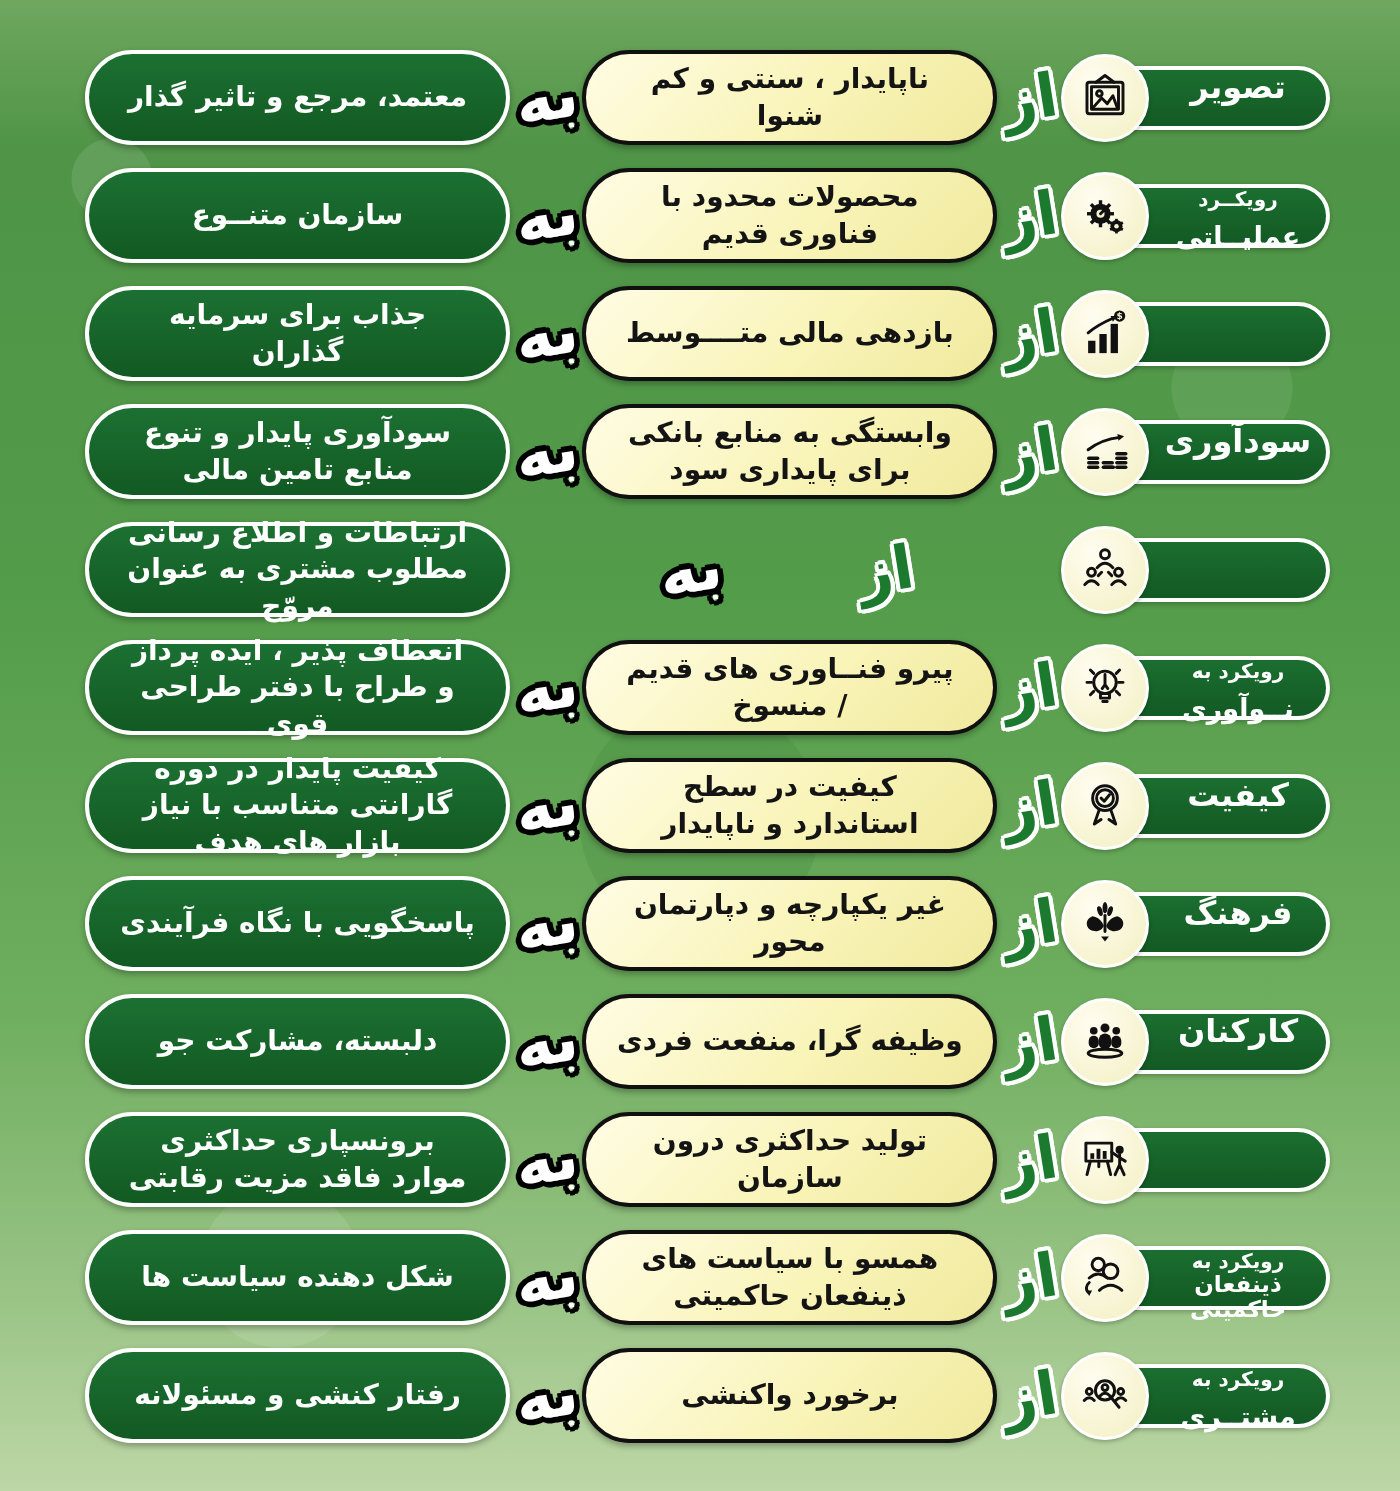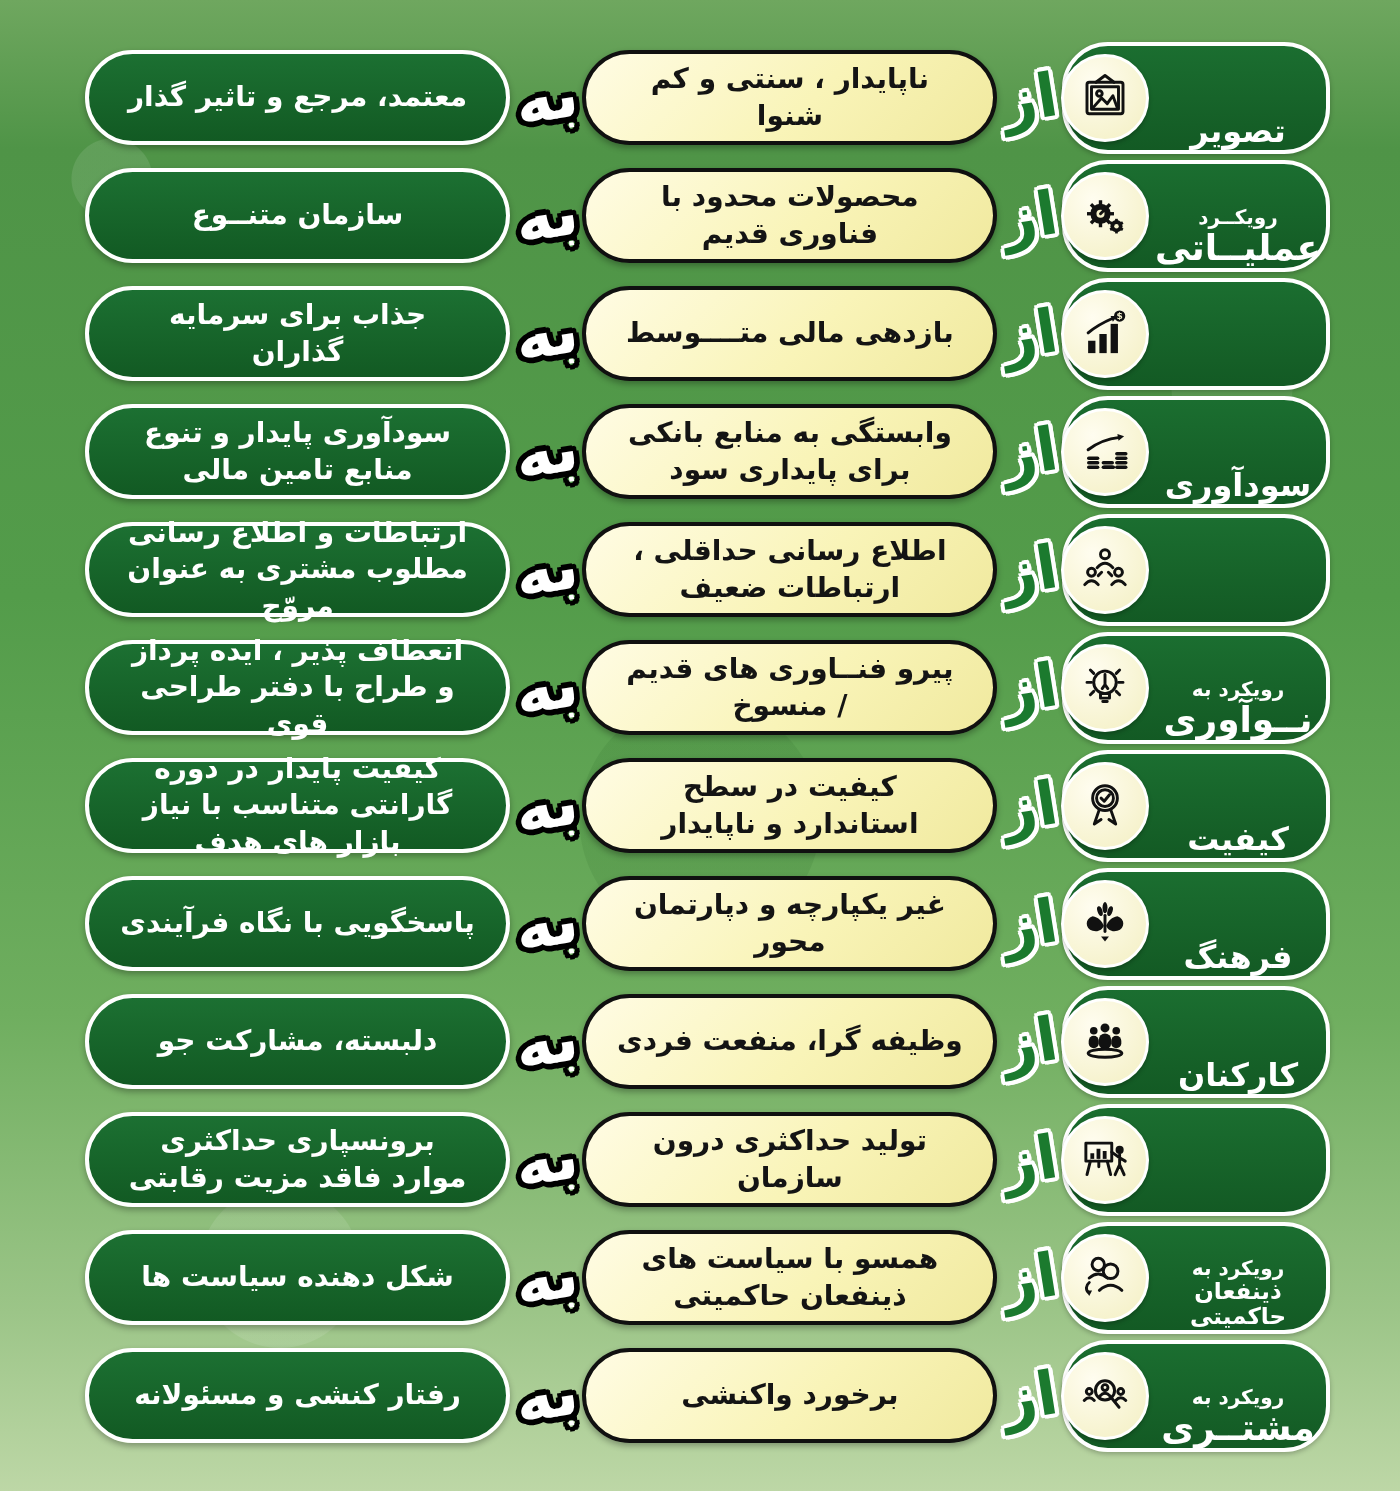--- a/index.html
+++ b/index.html
@@ -19,43 +19,43 @@
     position: absolute; inset: 0;
     display: flex; flex-direction: column;
     gap: 23px; padding: 50px 70px 0 85px;
   }
   .row {
     display: flex; align-items: center; justify-content: space-between;
     height: 95px; direction: rtl;
   }
   
   .cat {
-    position: relative; flex: 0 0 268px; height: 112px;
+    position: relative; flex: 0 0 268px; height: 64px;
     background: linear-gradient(180deg, #1b6e30, #135a24);
     border: 4px solid #ffffff; border-radius: 46px;
-    display: flex; align-items: flex-end;
+    display: flex; align-items: flex-start;
     box-shadow: 0 2px 5px rgba(0,0,0,0.25);
   }
   .cat-icon {
     position: absolute; left: -5px; top: 50%; transform: translateY(-50%);
     width: 88px; height: 88px; border-radius: 50%;
     background: radial-gradient(circle at 35% 30%, #fffdf0, #f3efc2);
     border: 3px solid #ffffff;
     display: flex; align-items: center; justify-content: center;
     box-shadow: 0 2px 4px rgba(0,0,0,0.25);
   }
   .cat-icon svg { width: 54px; height: 54px; }
   .cat-text {
     flex: 1; padding-left: 84px; text-align: center;
     color: #ffffff; font-weight: bold; line-height: 1.1;
   }
   .cat-top { font-size: 20px; letter-spacing: 0.5px; }
   .cat-top:empty { display: none; }
   .cat-main { font-size: 32px; }
-  .cat-sm .cat-main { font-size: 36px; }
+  .cat-sm .cat-main { font-size: 27px; margin-top: 12px; }
   .cat-xs .cat-main { font-size: 23px; }
   
   .word {
     flex: 0 0 auto; position: relative; z-index: 6;
     font-weight: bold; text-align: center;
     margin: 0 -14px;
   }
   .word.from {
     color: #1b7a2e; font-size: 60px; transform: rotate(-9deg);
     text-shadow:
@@ -240,23 +240,20 @@
               <path class="ln" d="M17 22 q7 -8 14 0"></path>
               <circle class="ln" cx="12" cy="26" r="3.5"></circle>
               <path class="ln" d="M6 37 q6 -7 12 0"></path>
               <circle class="ln" cx="36" cy="26" r="3.5"></circle>
               <path class="ln" d="M30 37 q6 -7 12 0"></path>
               <path class="ln" d="M21 26 L18 29 M27 26 L30 29"></path>
             </svg>
         </span>
       </div>
       <div class="word from">از</div>
-      <div class="pill cream">
-          <span>اطلاع رسانی حداقلی ، ارتباطات ضعیف</span>
-        </div>
       <div class="word to">به</div>
       <div class="pill green">
           <span>ارتباطات و اطلاع رسانی مطلوب مشتری به عنوان مروّج</span>
         </div>
     </div>
 
     <div class="row">
       <div class="cat cat-sm">
         <span class="cat-icon">
           <svg viewBox="0 0 48 48">

